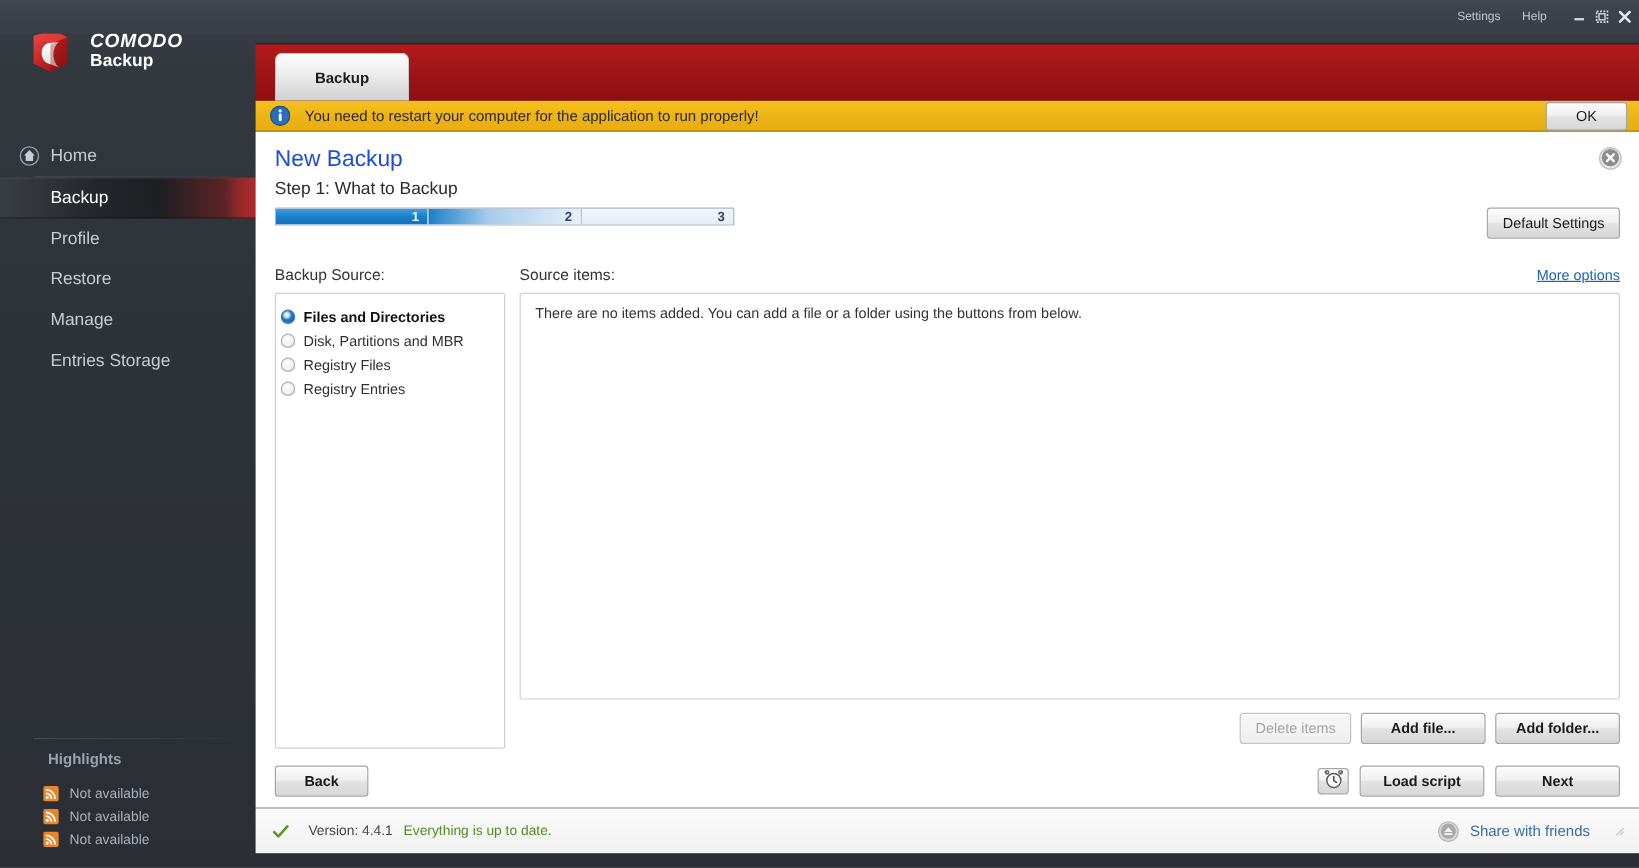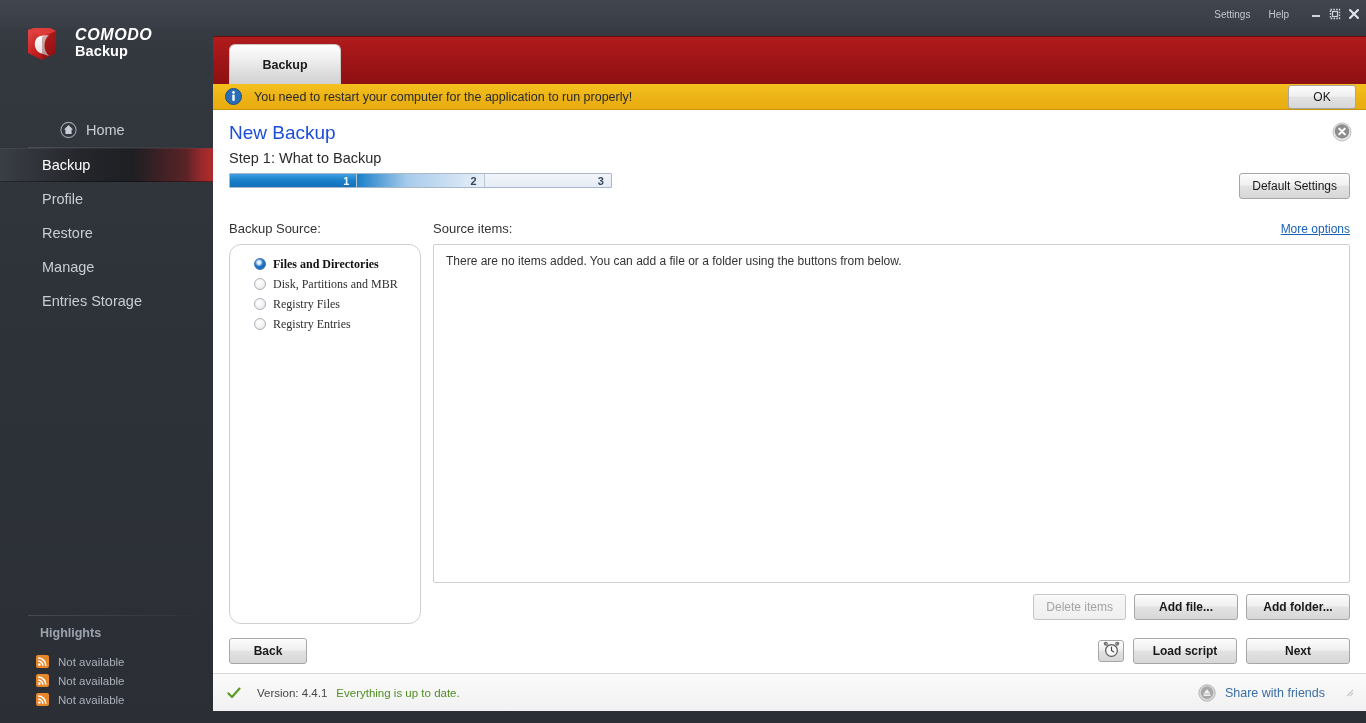--- a/index.html
+++ b/index.html
@@ -51,21 +51,21 @@
   
   .sidebar {
     position: absolute; left: 0; top: 85px; width: 213px; height: 638px;
     z-index: 10;
   }
   .nav { padding-top: 28px; }
   .nav-item {
     position: relative; height: 34px; display: flex; align-items: center;
     padding-left: 42px; color: #c8cdd5; font-size: 14.5px; cursor: default;
   }
-  .nav-item.home { padding-left: 42px; margin-left: 44px; }
+  .nav-item.home { padding-left: 42px; }
   .home-icon {
     position: absolute; left: 16px; top: 50%; transform: translateY(-50%);
     width: 17px; height: 17px;
   }
   .nav-item.selected {
     background: linear-gradient(90deg,#3a3e45 0%, #24262b 38%, #1d1f23 62%, #5c2326 88%, #8c2b2c 100%);
     color: #ffffff; font-weight: normal;
     border-top: 1px solid rgba(255,255,255,0.06);
     border-bottom: 1px solid rgba(0,0,0,0.35);
   }
@@ -168,22 +168,22 @@
   .cols { display: flex; gap: 12px; margin-top: 22px; }
   .col-left { width: 192px; }
   .col-right { flex: 1; }
   .col-label { font-size: 13px; color: #333; margin-bottom: 8px; }
   .label-row { display: flex; align-items: baseline; justify-content: space-between; }
   .more-link {
     font-size: 12px; color: #1a62b5; text-decoration: underline; cursor: default;
   }
 
   .radio-box {
-    border: 1px solid #cfcfcf; border-radius: 12px;
-    height: 380px; padding: 9px 8px 0 24px; background: #fff; font-family: Liberation Serif, serif;
+    border: 1px solid #cfcfcf; border-radius: 2px;
+    height: 380px; padding: 9px 8px 0 4px; background: #fff;
   }
   .radio-row {
     display: flex; align-items: center; gap: 7px; height: 20px;
     font-size: 12px; color: #2f2f2f; cursor: default;
   }
   .radio-row.active { font-weight: bold; color: #111; }
   .radio {
     width: 12px; height: 12px; border-radius: 50%; flex: none;
     border: 1px solid #a9b1bb;
     background: radial-gradient(circle at 38% 34%, #ffffff 0%, #f1f1f1 58%, #e0e0e0 100%);

